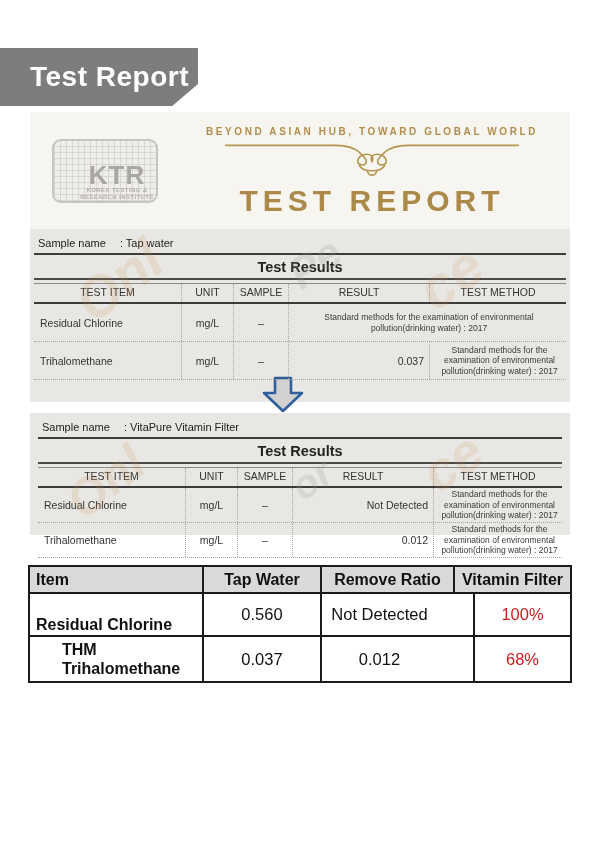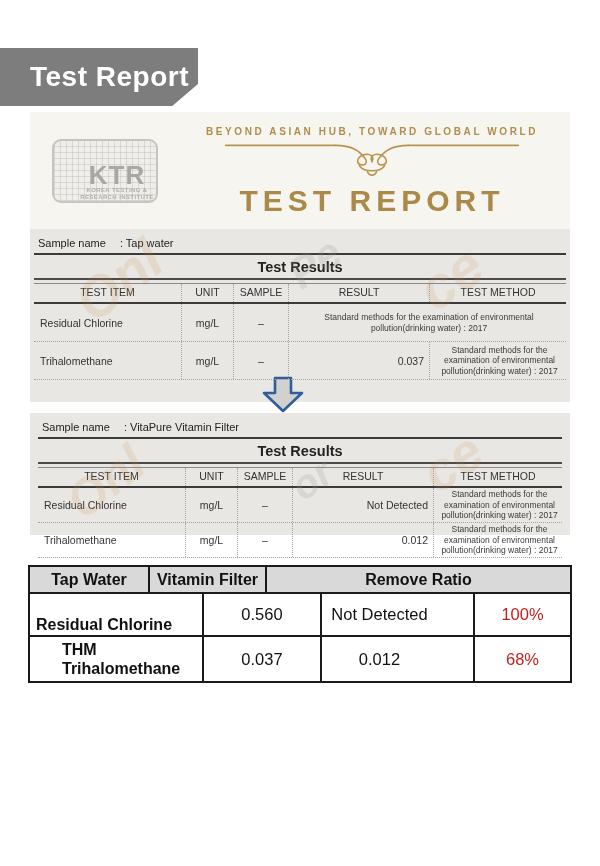--- a/index.html
+++ b/index.html
@@ -179,23 +179,24 @@
     <div class="t-item">Trihalomethane</div>
     <div class="t-unit">mg/L</div>
     <div class="t-sample">–</div>
     <div class="t-result">0.012</div>
     <div class="t-method">Standard methods for the examination of environmental pollution(drinking water) : 2017</div>
   </div>
 </div>
 
 <div class="cmp">
   <div class="cmp-row">
+    <div class="cmp-cell cmp-head c1">Item</div>
     <div class="cmp-cell cmp-head c2">Tap Water</div>
+    <div class="cmp-cell cmp-head c4">Remove Ratio</div>
     <div class="cmp-cell cmp-head c3">Vitamin Filter</div>
-    <div class="cmp-cell cmp-head c4">Remove Ratio</div>
   </div>
   <div class="cmp-row cmp-r1">
     <div class="cmp-cell cmp-item c1">Residual Chlorine</div>
     <div class="cmp-cell cmp-val c2">0.560</div>
     <div class="cmp-cell cmp-val c3">Not Detected</div>
     <div class="cmp-cell cmp-ratio c4">100%</div>
   </div>
   <div class="cmp-row cmp-r2">
     <div class="cmp-cell cmp-item c1">THM
 Trihalomethane</div>

